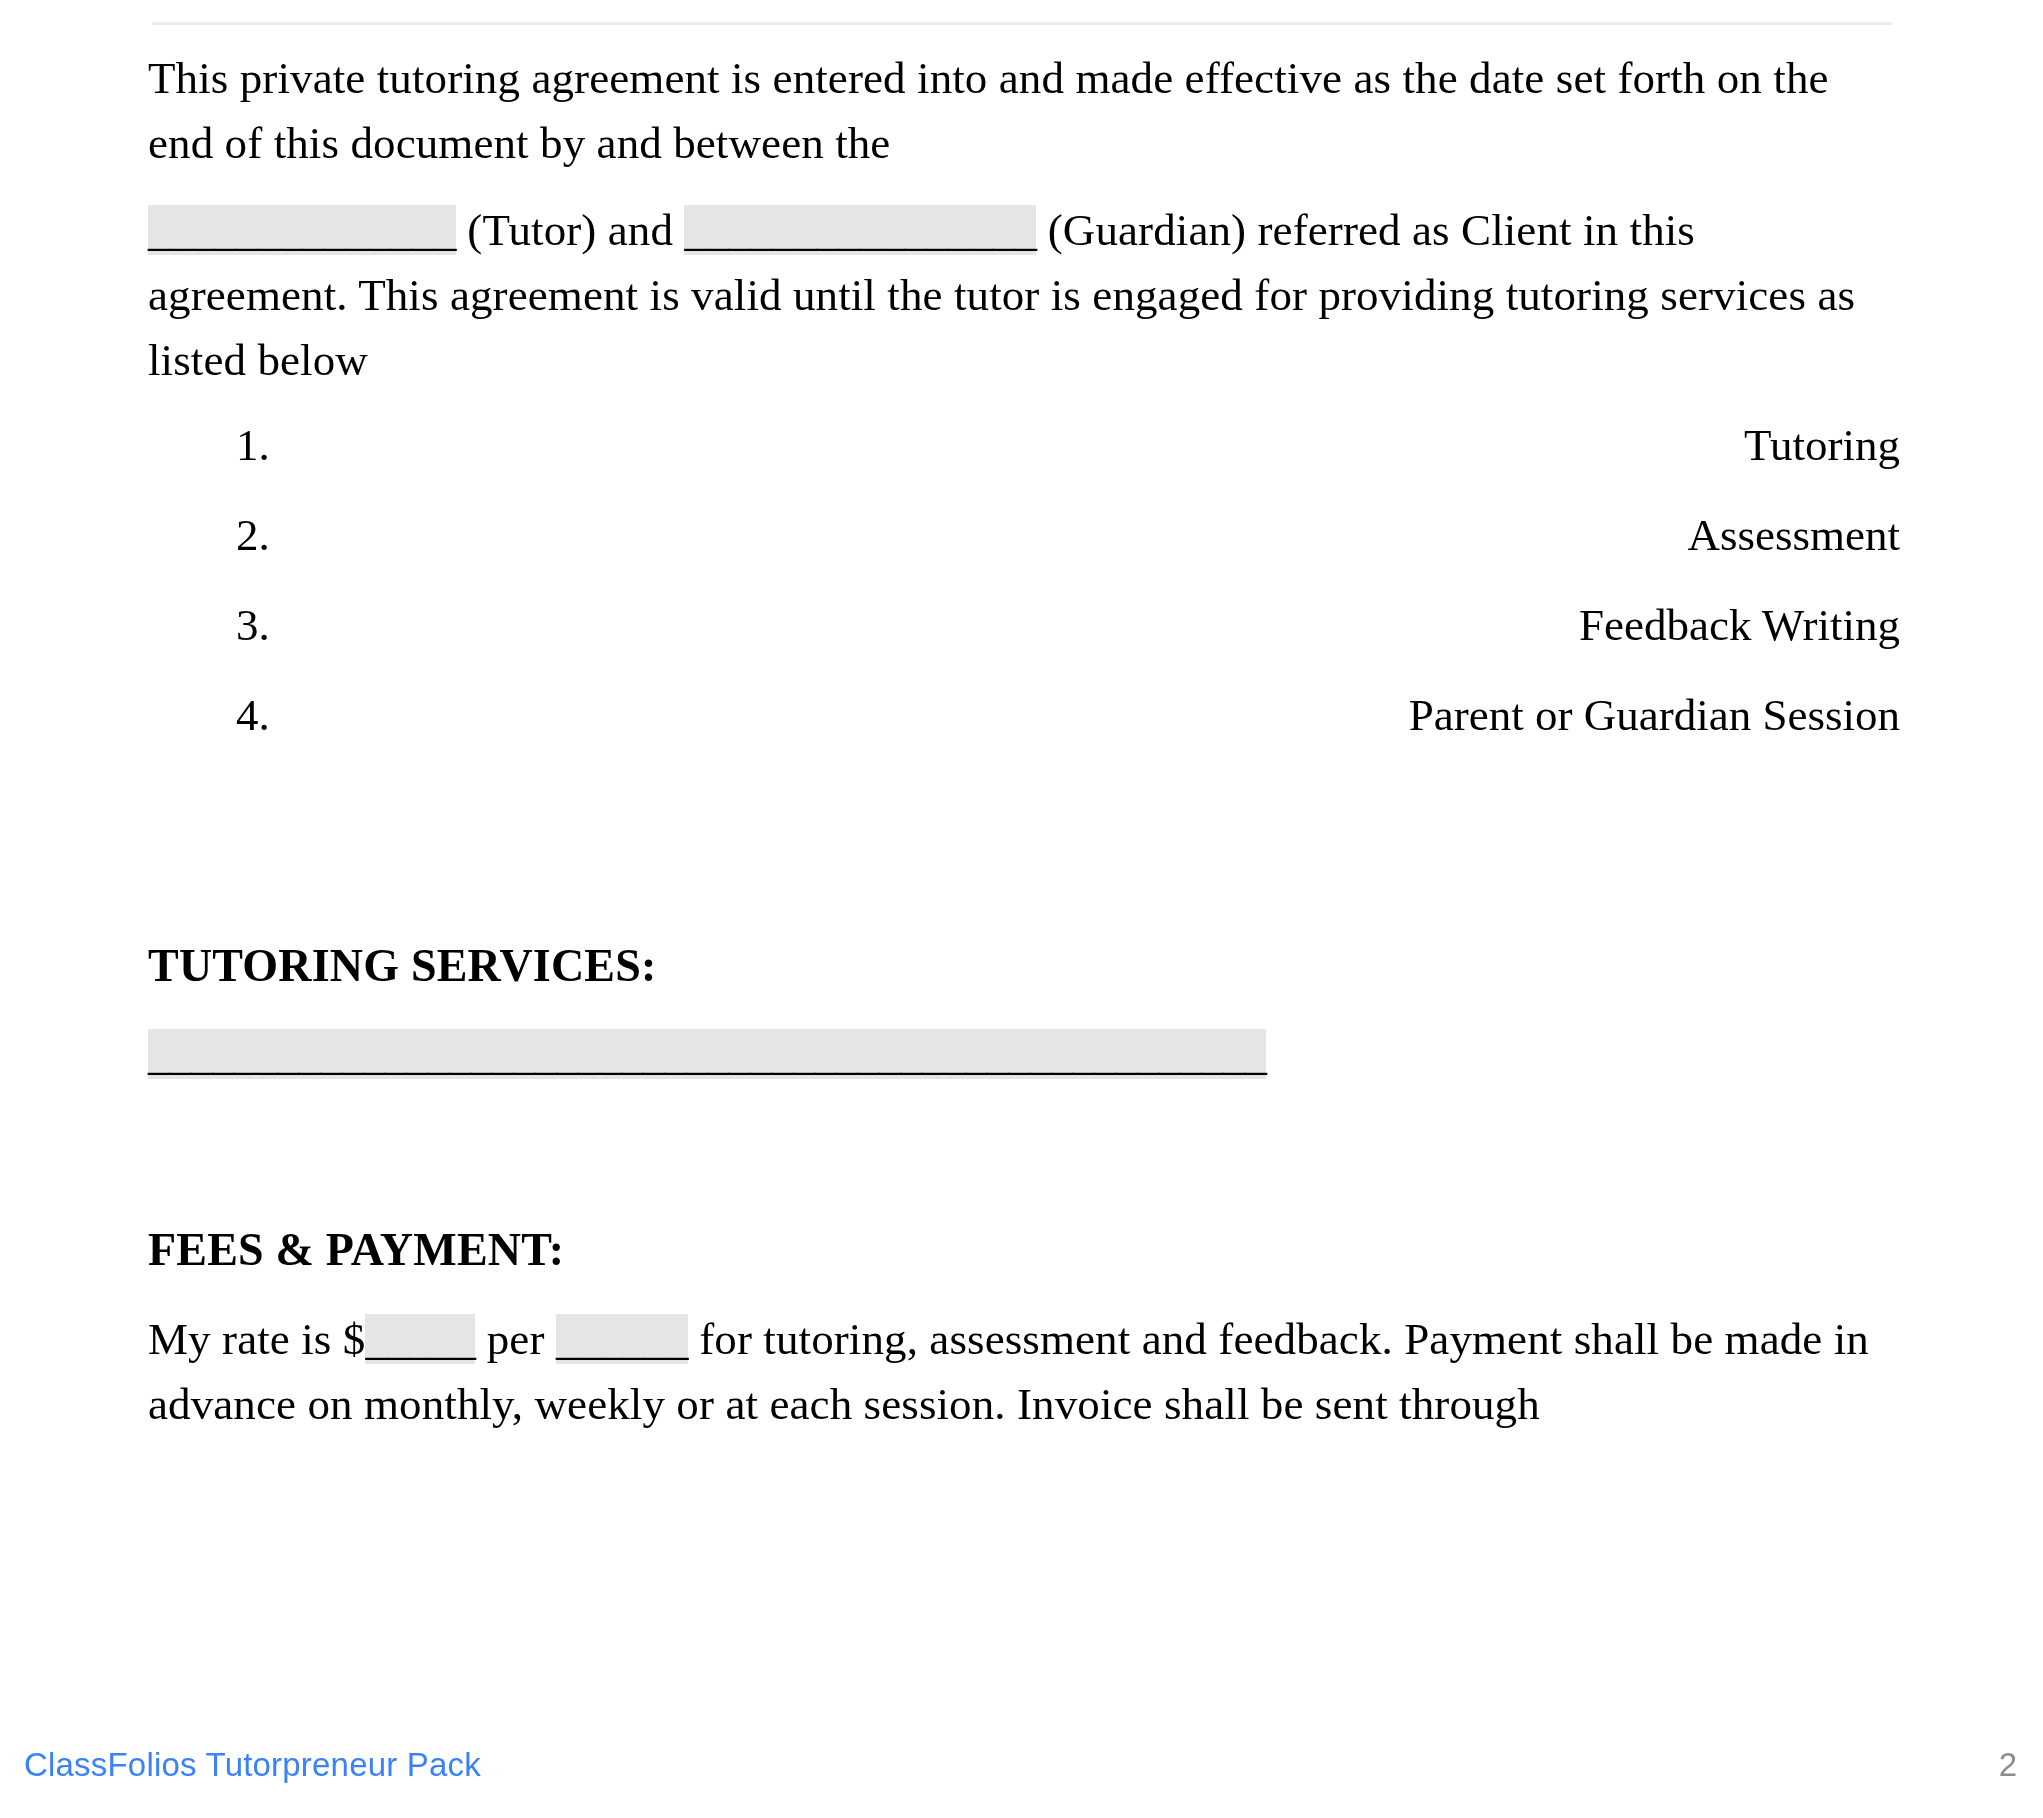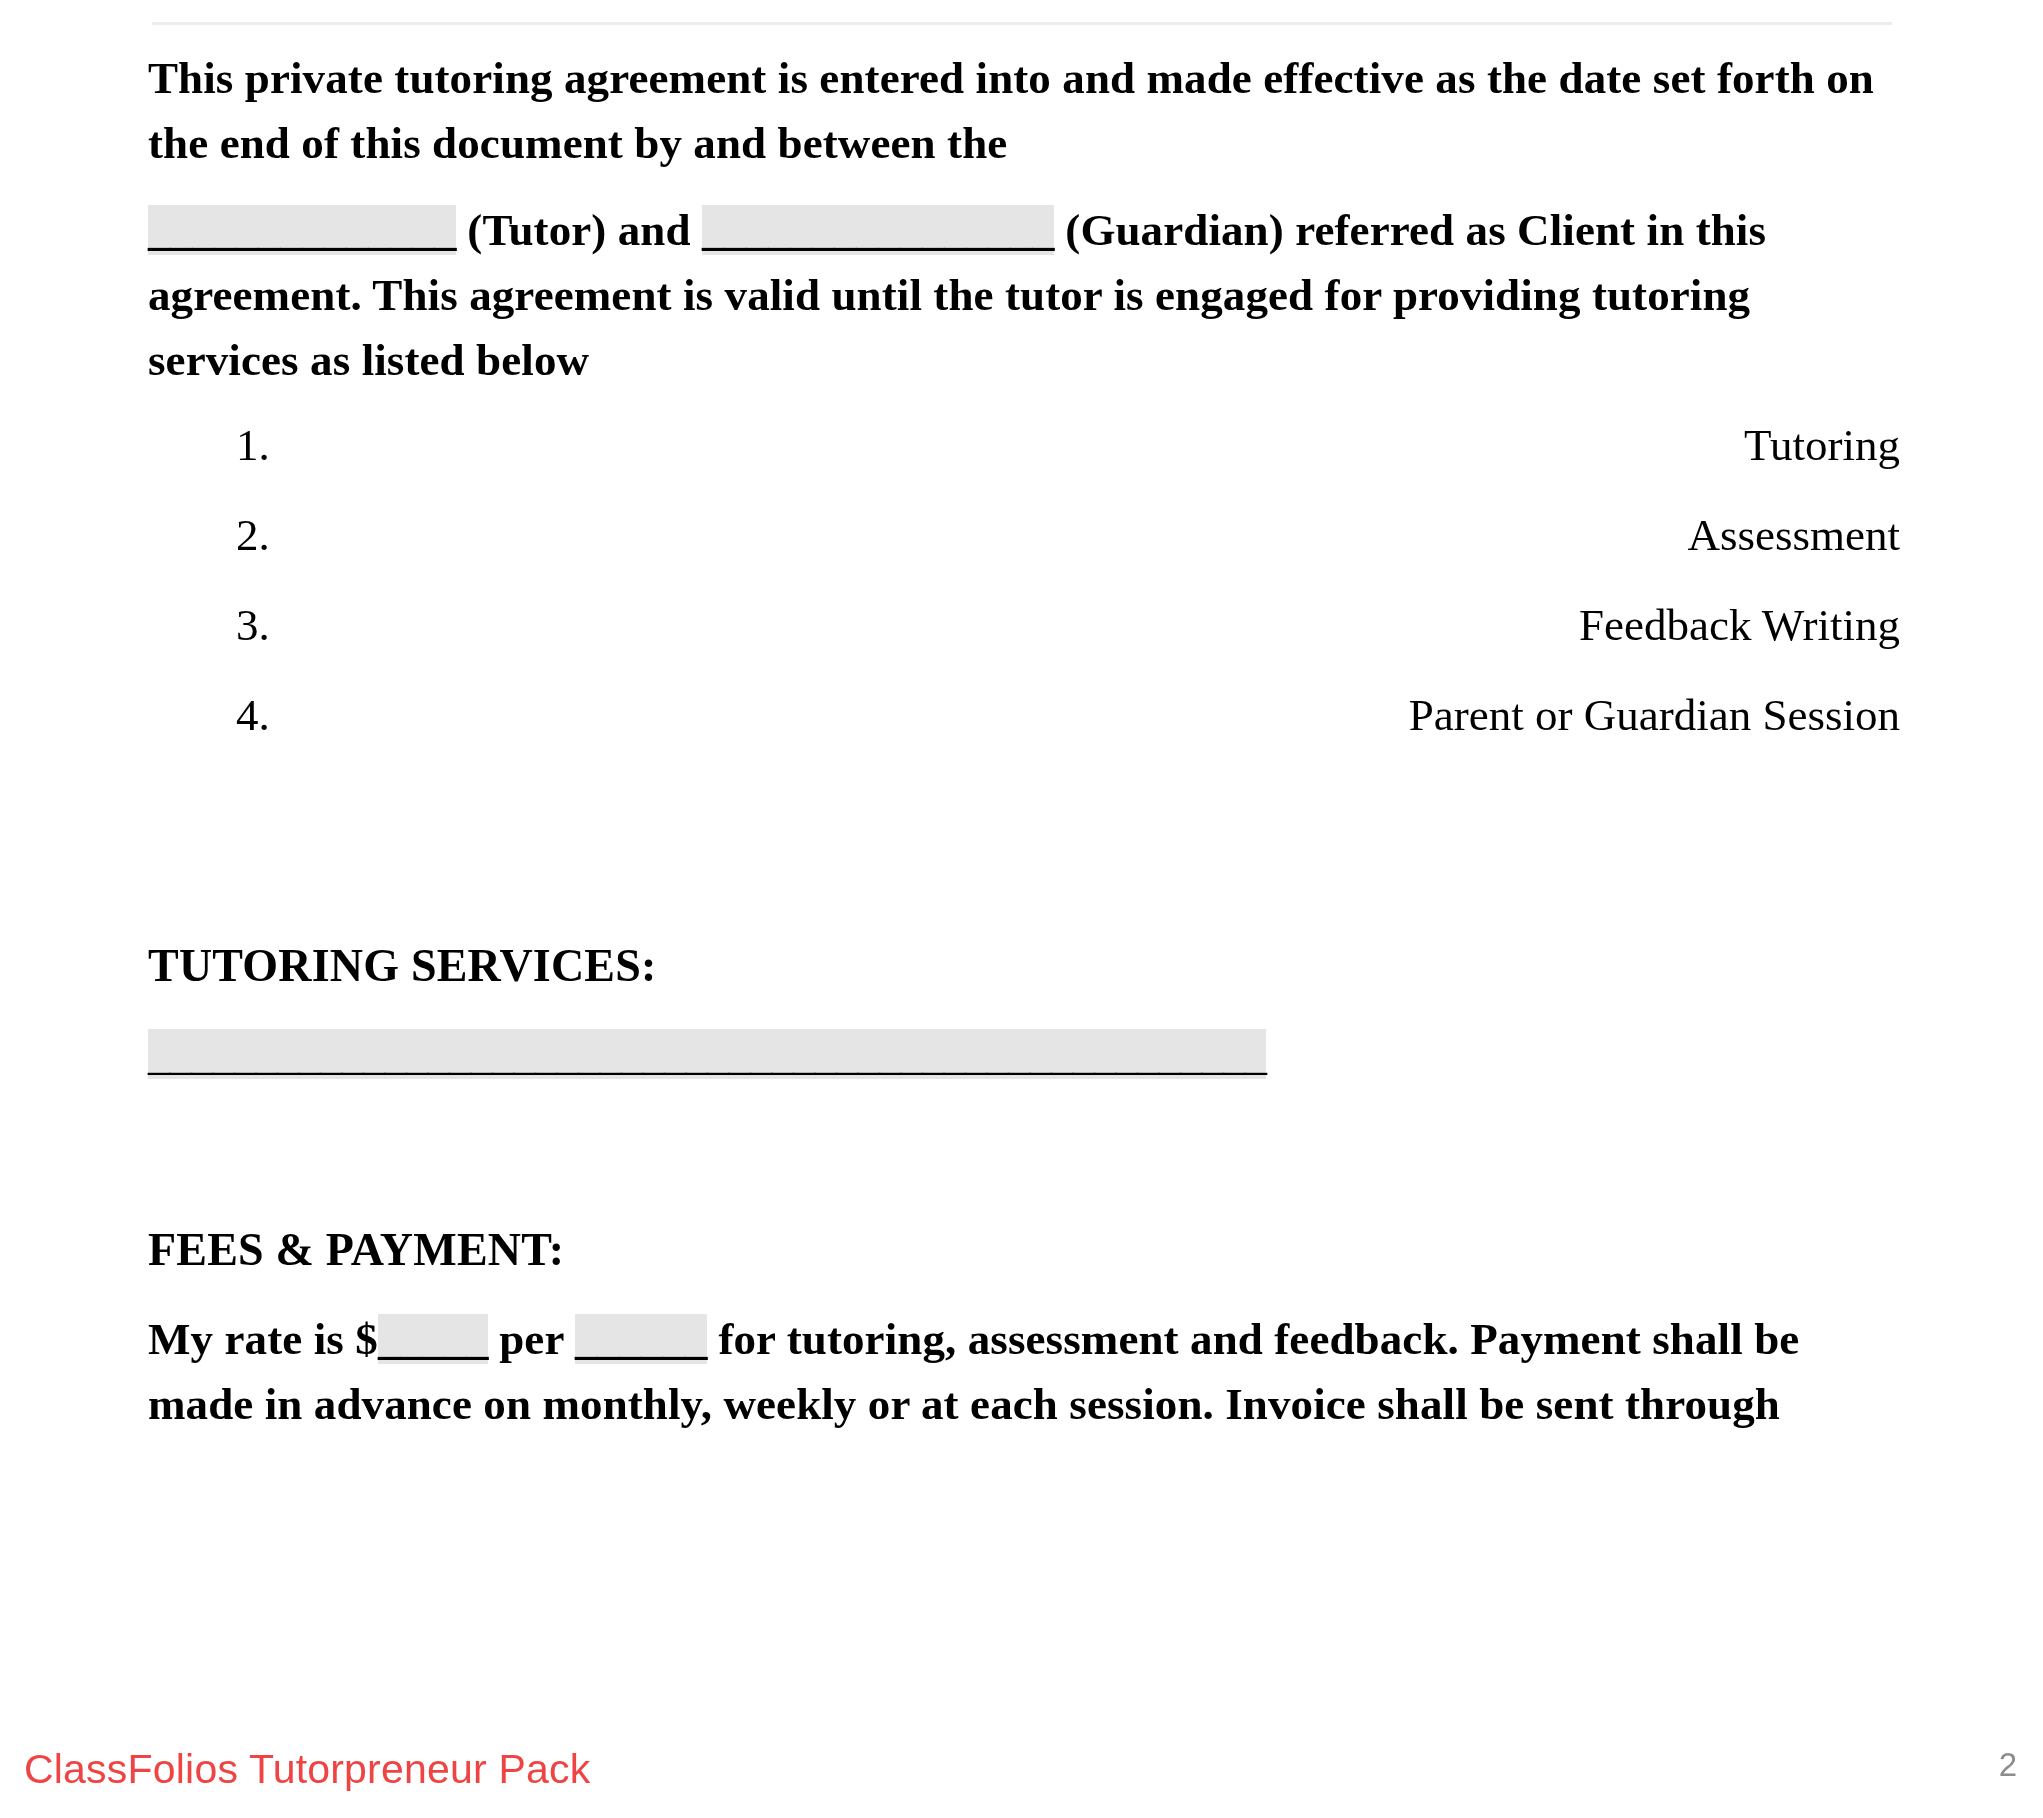--- a/index.html
+++ b/index.html
@@ -44,21 +44,20 @@
     top: 46px;
     width: 1752px;
   }
 
   .para {
     font-size: 45px;
     line-height: 65px;
     letter-spacing: 0.1px;
     margin: 0;
     text-align: left;
-    font-weight: bold;
   }
 
   .para.intro {
     margin-bottom: 0px;
   }
 
   .para-gap-1 { height: 22px; }
 
   
   .blank {
@@ -126,22 +125,22 @@
     bottom: 0;
     width: 2043px;
     height: 96px;
   }
 
   .footer-left {
     position: absolute;
     left: 24px;
     top: 24px;
     font-family: "Liberation Sans", "DejaVu Sans", sans-serif;
-    font-size: 41px;
-    color: #ef4444;
+    font-size: 33px;
+    color: #3b82f6;
     letter-spacing: 0.2px;
   }
 
   .footer-right {
     position: absolute;
     right: 26px;
     top: 24px;
     font-family: "Liberation Sans", "DejaVu Sans", sans-serif;
     font-size: 33px;
     color: #8c8c8c;

